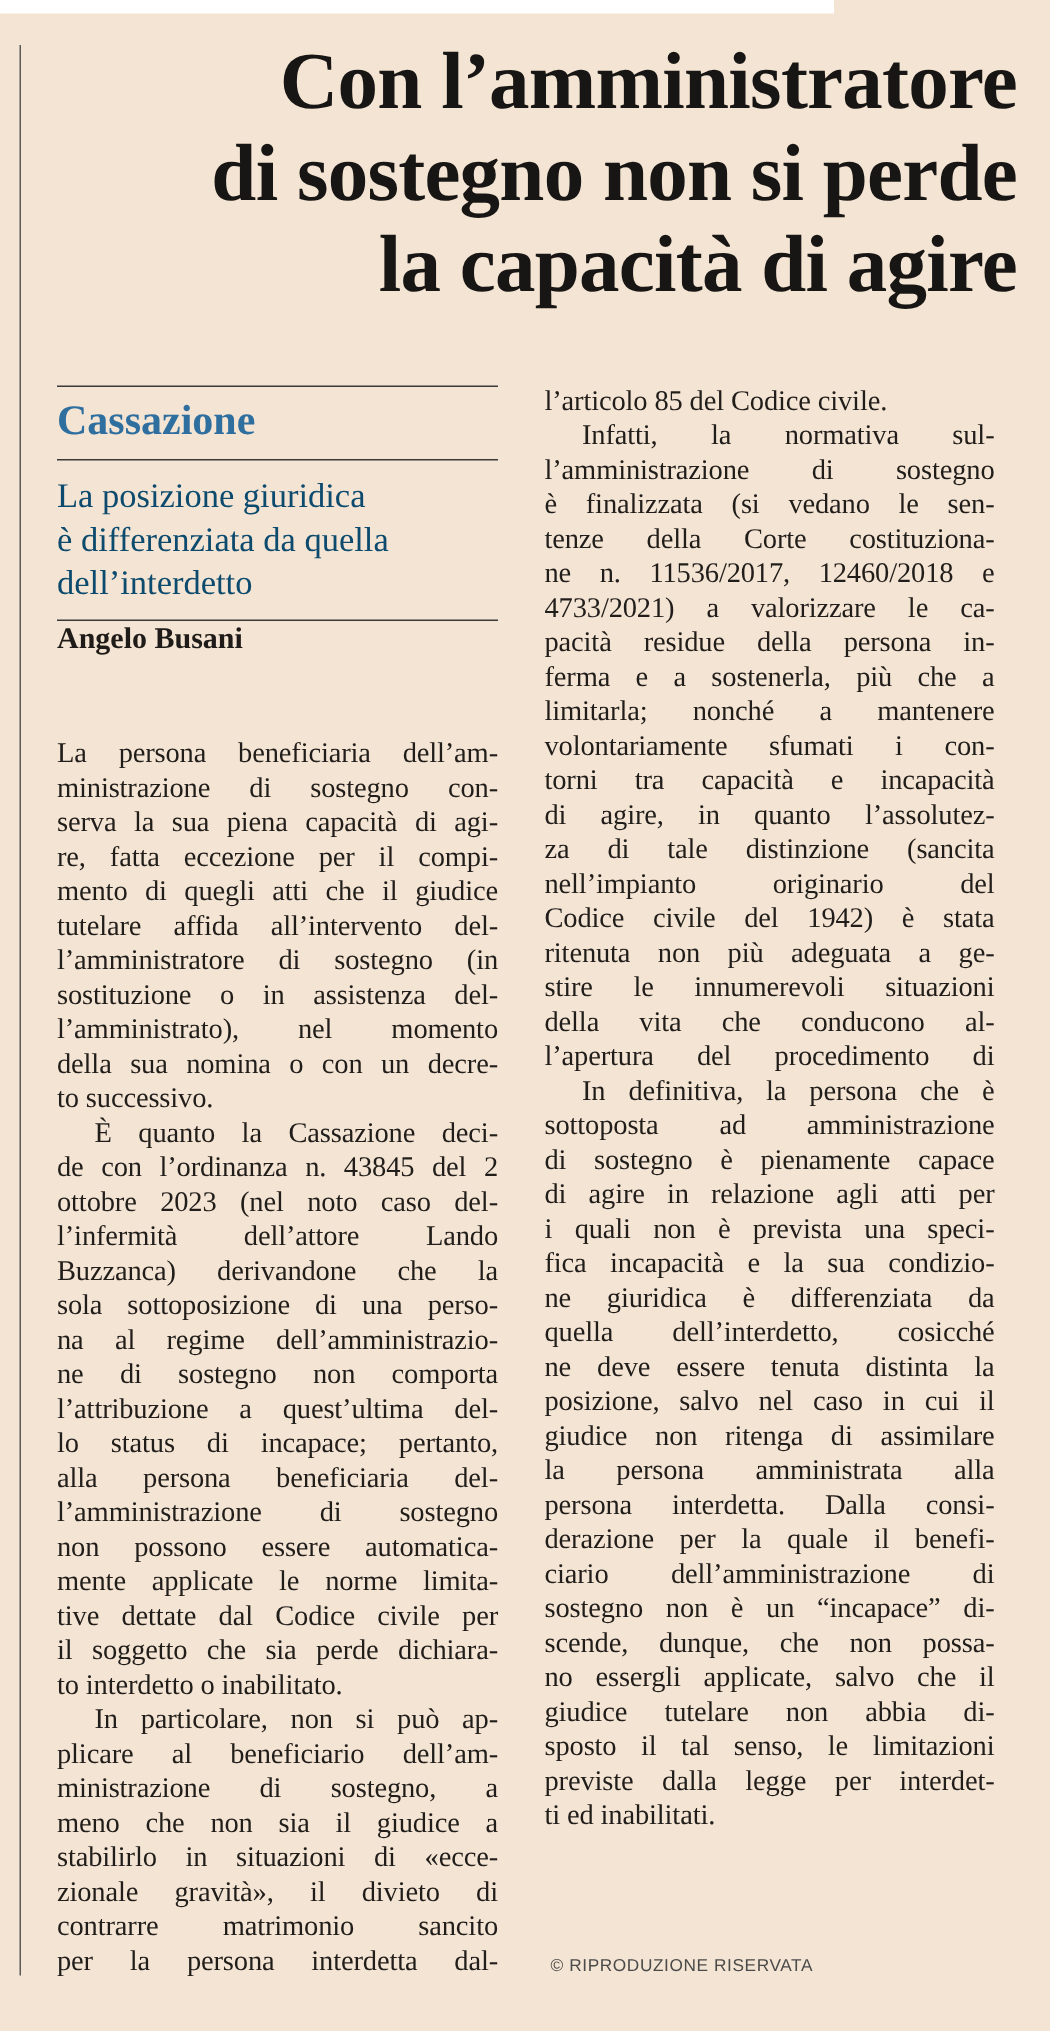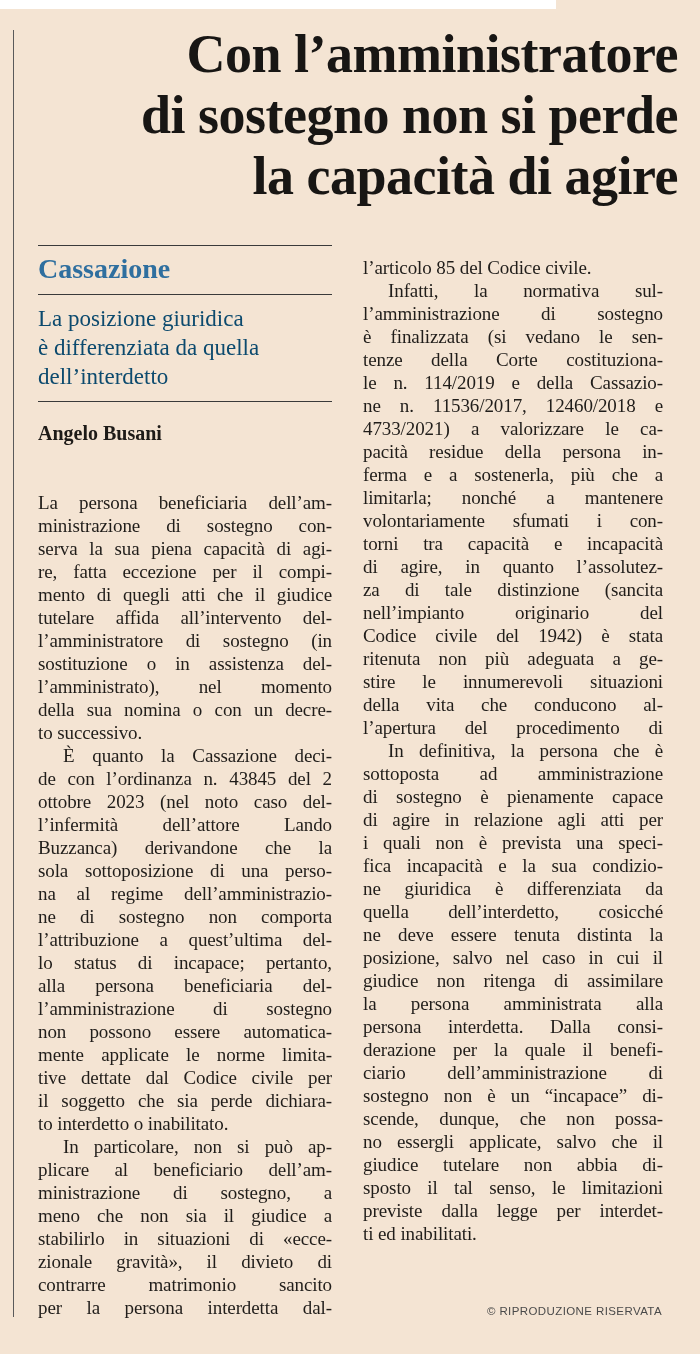--- a/index.html
+++ b/index.html
@@ -25,50 +25,49 @@
   .vrule{
     position:absolute;left:13px;top:30px;width:1px;height:1287px;background:var(--vrule);
   }
   .headline{
     position:absolute;left:38px;top:24px;width:640px;
     font-size:54px;line-height:61px;font-weight:700;
     letter-spacing:-0.5px;color:#181614;text-align:right;
   }
   .headline div{white-space:nowrap;}
   .left-header{
-    position:absolute;left:38px;top:245px;width:294px;
+    position:absolute;left:38px;top:257px;width:294px;
   }
   .hrule{border:0;border-top:1px solid var(--rule);height:0;margin:0;}
   .kicker{
     margin-top:6px;
     font-size:28px;line-height:34px;font-weight:700;color:var(--blue);
   }
   .kicker-rule{margin-top:8px;}
   .standfirst{
     margin-top:9px;
     font-size:23px;line-height:29px;color:#0c4a6e;
   }
   .standfirst-rule{margin-top:10px;}
   .author{
-    margin-top:19px;
     font-size:20px;line-height:24px;font-weight:700;
   }
   .bodycol{
     position:absolute;
     font-size:19px;line-height:23px;color:#201d1a;
     letter-spacing:-0.1px;
   }
   .bodycol.left{left:38px;top:491px;width:294px;}
   .bodycol.right{left:363px;top:256px;width:300px;}
   .bl{text-align:justify;text-align-last:justify;white-space:normal;}
   .bl.end{text-align-last:left;}
   .bl.ind{text-indent:25px;}
   .footer-line{
-    position:absolute;left:381px;top:1305px;width:281px;
-    text-align:right;
+    position:absolute;left:367px;top:1305px;width:281px;
+    text-align:left;
     font-family:"Liberation Sans", sans-serif;
     font-size:11.5px;letter-spacing:0.4px;
     color:var(--footer);
   }
 </style>
 </head>
 <body>
 
 <div class="top-edge"></div>
 <div class="vrule"></div>
@@ -129,21 +128,20 @@
     <div class="bl">zionale gravità», il divieto di</div>
     <div class="bl">contrarre matrimonio sancito</div>
     <div class="bl">per la persona interdetta dal-</div>
   </div>
 <div class="bodycol right" id="col-right">
     <div class="bl end">l’articolo 85 del Codice civile.</div>
     <div class="bl ind">Infatti, la normativa sul-</div>
     <div class="bl">l’amministrazione di sostegno</div>
     <div class="bl">è finalizzata (si vedano le sen-</div>
     <div class="bl">tenze della Corte costituziona-</div>
-    <div class="bl">le n. 114/2019 e della Cassazio-</div>
     <div class="bl">ne n. 11536/2017, 12460/2018 e</div>
     <div class="bl">4733/2021) a valorizzare le ca-</div>
     <div class="bl">pacità residue della persona in-</div>
     <div class="bl">ferma e a sostenerla, più che a</div>
     <div class="bl">limitarla; nonché a mantenere</div>
     <div class="bl">volontariamente sfumati i con-</div>
     <div class="bl">torni tra capacità e incapacità</div>
     <div class="bl">di agire, in quanto l’assolutez-</div>
     <div class="bl">za di tale distinzione (sancita</div>
     <div class="bl">nell’impianto originario del</div>

